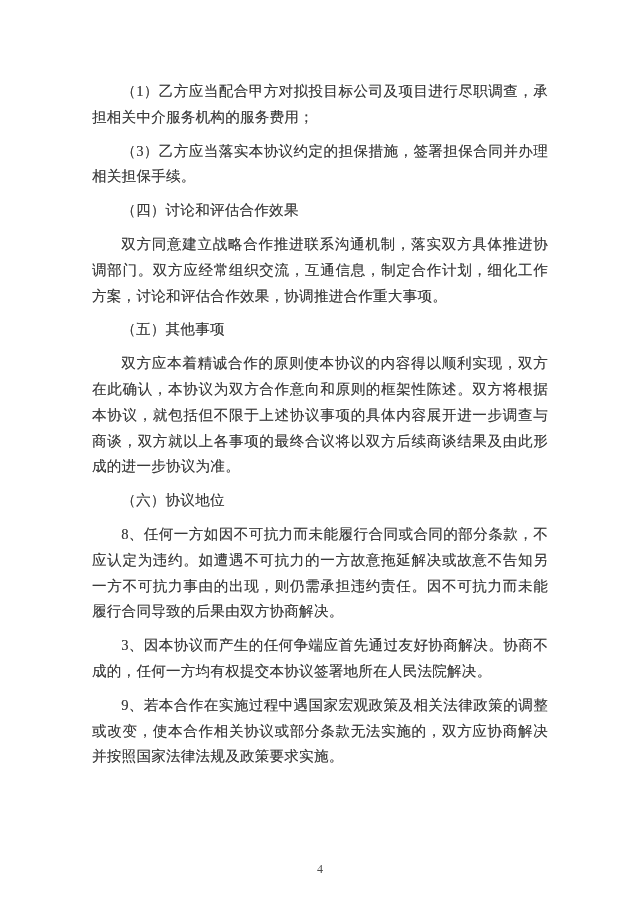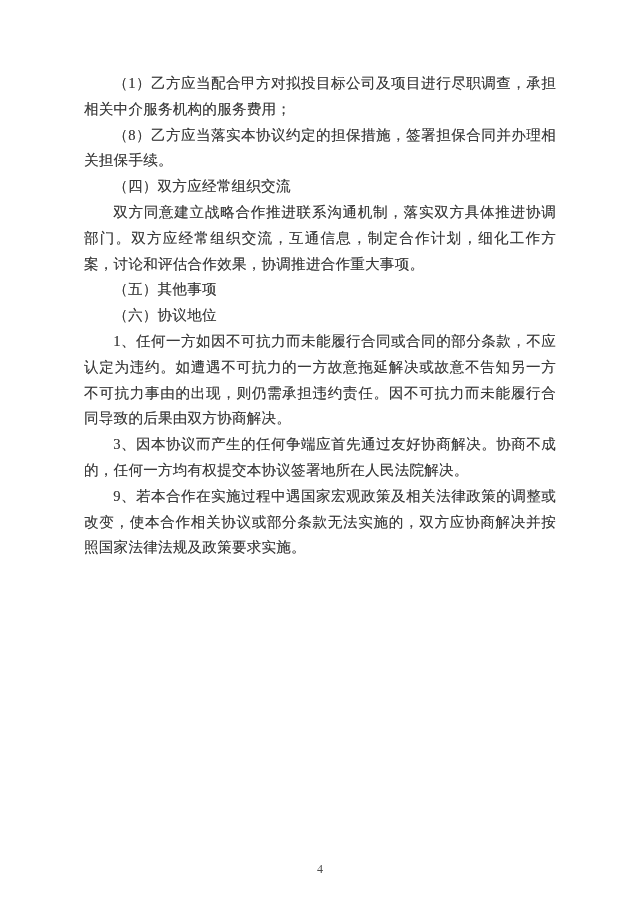--- a/index.html
+++ b/index.html
@@ -20,21 +20,21 @@
     position: absolute;
     left: 84px;
     top: 71px;
     width: 472px;
     font-size: 14.6px;
     line-height: 25.8px;
     text-align: justify;
     letter-spacing: 0.2px;
   }
   .content p {
-    margin: 0;
+    margin: 8px;
     padding: 0;
     text-indent: 2em;
     
     text-shadow: 0 0 0.4px rgba(60,60,60,0.55);
   }
   .content p.heading {
     
     font-weight: normal;
   }
   .page-number {
@@ -48,23 +48,24 @@
     color: #4d4d4d;
   }
 </style>
 </head>
 <body>
 
 <div class="page">
   <div class="content" id="doc-content">
 
   <p class="body">（1）乙方应当配合甲方对拟投目标公司及项目进行尽职调查，承担相关中介服务机构的服务费用；</p>
-      <p class="body">（8）乙方应当落实本协议约定的担保措施，签署担保合同并办理相关担保手续。</p>
-      <p class="heading">（四）双方应经常组织交流</p>
+      <p class="body">（3）乙方应当落实本协议约定的担保措施，签署担保合同并办理相关担保手续。</p>
+      <p class="heading">（四）讨论和评估合作效果</p>
       <p class="body">双方同意建立战略合作推进联系沟通机制，落实双方具体推进协调部门。双方应经常组织交流，互通信息，制定合作计划，细化工作方案，讨论和评估合作效果，协调推进合作重大事项。</p>
       <p class="heading">（五）其他事项</p>
+      <p class="body">双方应本着精诚合作的原则使本协议的内容得以顺利实现，双方在此确认，本协议为双方合作意向和原则的框架性陈述。双方将根据本协议，就包括但不限于上述协议事项的具体内容展开进一步调查与商谈，双方就以上各事项的最终合议将以双方后续商谈结果及由此形成的进一步协议为准。</p>
       <p class="heading">（六）协议地位</p>
-      <p class="body">1、任何一方如因不可抗力而未能履行合同或合同的部分条款，不应认定为违约。如遭遇不可抗力的一方故意拖延解决或故意不告知另一方不可抗力事由的出现，则仍需承担违约责任。因不可抗力而未能履行合同导致的后果由双方协商解决。</p>
+      <p class="body">8、任何一方如因不可抗力而未能履行合同或合同的部分条款，不应认定为违约。如遭遇不可抗力的一方故意拖延解决或故意不告知另一方不可抗力事由的出现，则仍需承担违约责任。因不可抗力而未能履行合同导致的后果由双方协商解决。</p>
       <p class="body">3、因本协议而产生的任何争端应首先通过友好协商解决。协商不成的，任何一方均有权提交本协议签署地所在人民法院解决。</p>
       <p class="body">9、若本合作在实施过程中遇国家宏观政策及相关法律政策的调整或改变，使本合作相关协议或部分条款无法实施的，双方应协商解决并按照国家法律法规及政策要求实施。</p>
     </div>
   <div class="page-number">4</div>
 </div>
 
 </body></html>

